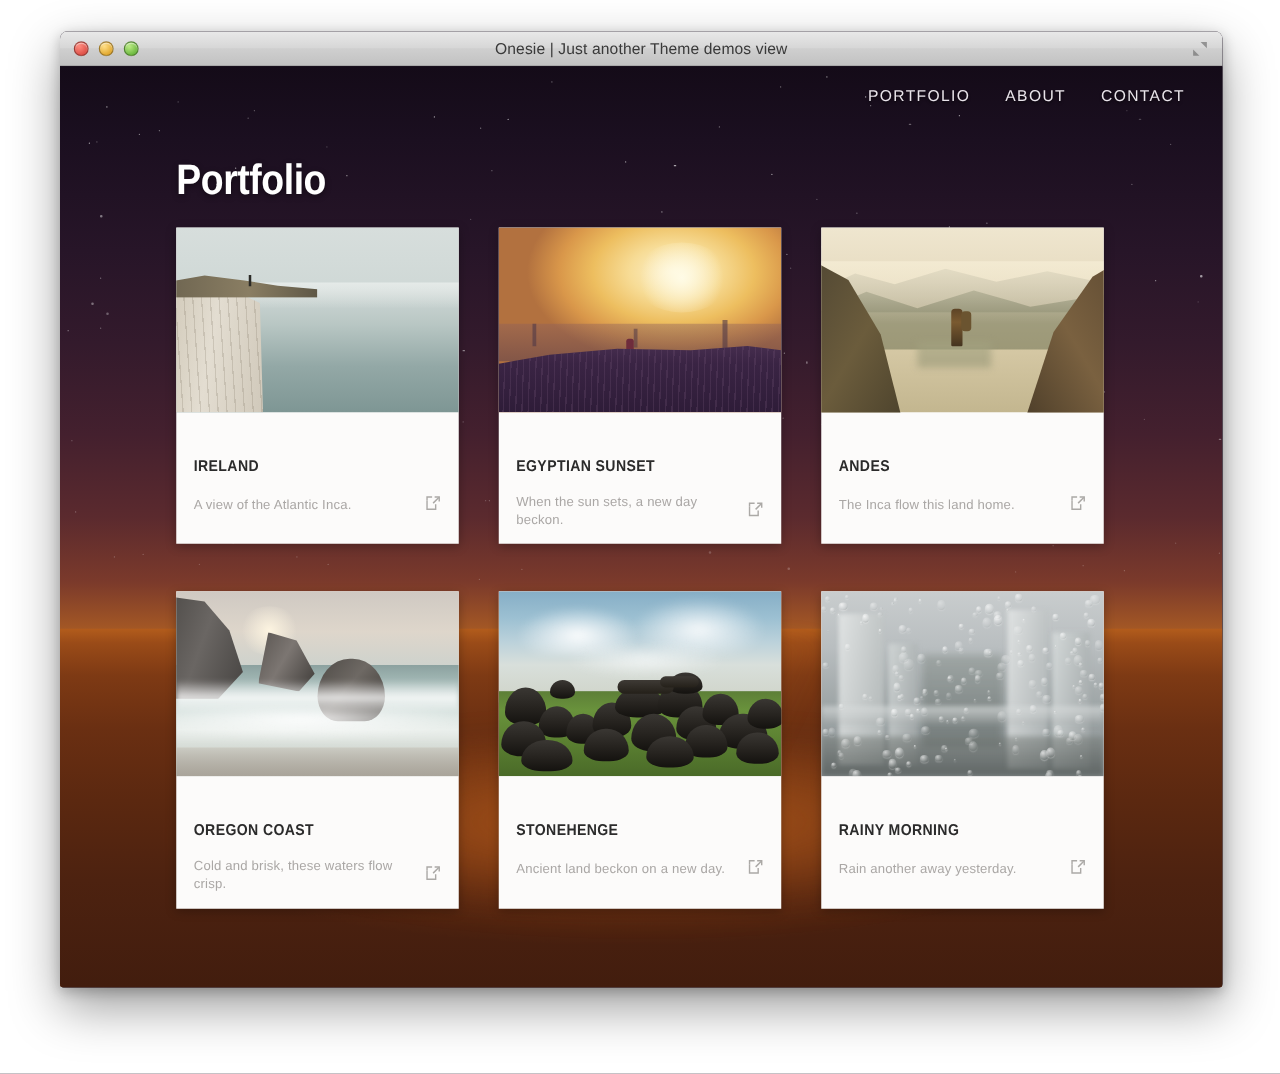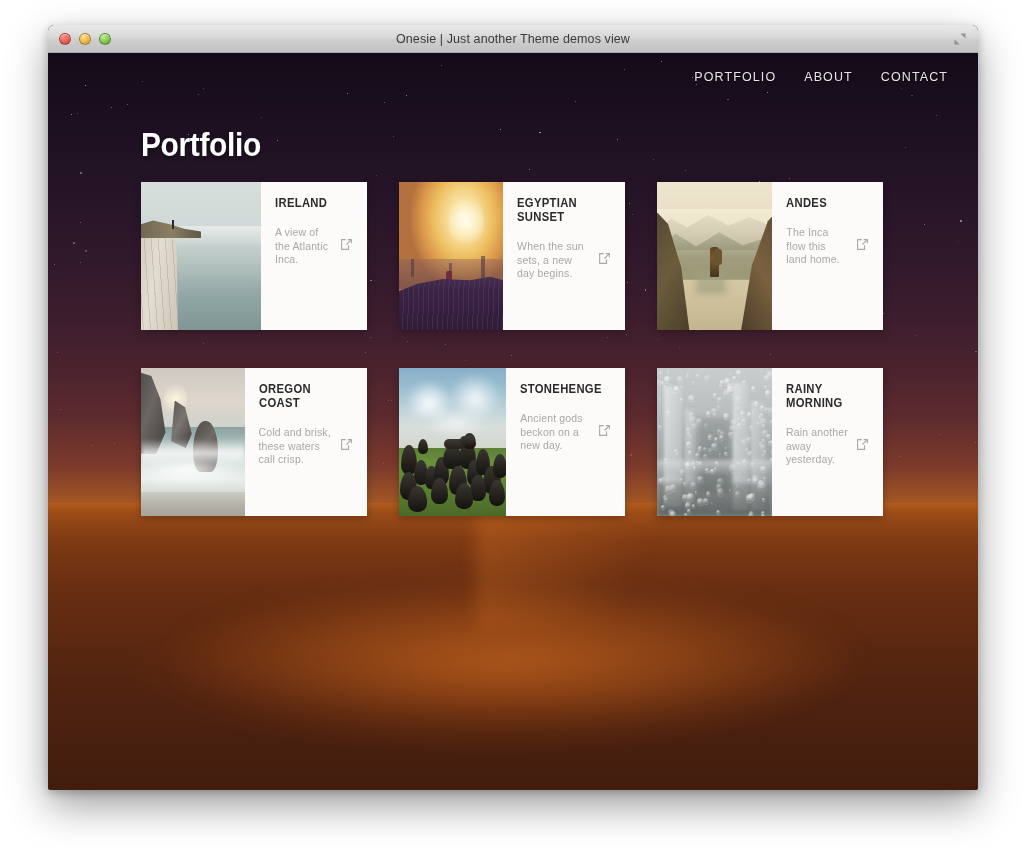--- a/index.html
+++ b/index.html
@@ -199,21 +199,22 @@
     column-gap: 32px;
     row-gap: 38px;
     width: 744px;
   }
 
   .card {
     background: #fcfbfa;
     box-shadow: 0 2px 8px rgba(0,0,0,0.28);
     cursor: pointer;
     display: flex;
-    flex-direction: row;
+    flex-direction: column;
+    gap: 22px;
   }
 
   .card-thumb {
     position: relative;
     width: 100%;
     height: 148px;
     overflow: hidden;
   }
 
   .card-body {
@@ -593,21 +594,21 @@
                 <div class="egy-t2"></div>
                 <div class="egy-t3"></div>
               <div class="egy-run"></div>
               <div class="egy-field"></div>
                 <div class="egy-grass"></div>
             </div>
           </div>
           <div class="card-body">
             <div class="card-title">EGYPTIAN SUNSET</div>
             <div class="card-foot">
-              <div class="card-desc">When the sun sets, a new day begins.</div>
+              <div class="card-desc">When the sun sets, a new day beckon.</div>
               <span class="link-icon">
                 <svg width="13" height="13" viewBox="0 0 16 16">
                   <path d="M2 5.5 L2 14 L10.5 14 L10.5 9" fill="none" stroke="#76736f" stroke-width="1.4"></path>
                   <path d="M2 5.5 L2 2 L7 2" fill="none" stroke="#76736f" stroke-width="1.4"></path>
                   <path d="M9.5 2 L14 2 L14 6.5" fill="none" stroke="#76736f" stroke-width="1.4"></path>
                   <path d="M8 8 L13.6 2.4" fill="none" stroke="#76736f" stroke-width="1.4"></path>
                 </svg>
               </span>
             </div>
           </div>
@@ -653,21 +654,21 @@
                 <div class="ore-rockM"></div>
                 <div class="ore-rockR"></div>
               <div class="ore-foam1"></div>
                 <div class="ore-foam2"></div>
               <div class="ore-sand"></div>
             </div>
           </div>
           <div class="card-body">
             <div class="card-title">OREGON COAST</div>
             <div class="card-foot">
-              <div class="card-desc">Cold and brisk, these waters call crisp.</div>
+              <div class="card-desc">Cold and brisk, these waters flow crisp.</div>
               <span class="link-icon">
                 <svg width="13" height="13" viewBox="0 0 16 16">
                   <path d="M2 5.5 L2 14 L10.5 14 L10.5 9" fill="none" stroke="#76736f" stroke-width="1.4"></path>
                   <path d="M2 5.5 L2 2 L7 2" fill="none" stroke="#76736f" stroke-width="1.4"></path>
                   <path d="M9.5 2 L14 2 L14 6.5" fill="none" stroke="#76736f" stroke-width="1.4"></path>
                   <path d="M8 8 L13.6 2.4" fill="none" stroke="#76736f" stroke-width="1.4"></path>
                 </svg>
               </span>
             </div>
           </div>
@@ -701,21 +702,21 @@
                 <div class="boulder" style="left: 84%; top: 76%; width: 15%; height: 17%;"></div>
                 <div class="boulder" style="left: 18%; top: 48%; width: 9%; height: 10%;"></div>
                 <div class="boulder" style="left: 60%; top: 44%; width: 12%; height: 11%;"></div>
                 <div class="lintel" style="left: 42%; top: 48%; width: 20%; height: 7%;"></div>
                 <div class="lintel" style="left: 57%; top: 46%; width: 14%; height: 6%;"></div>
               </div>
           </div>
           <div class="card-body">
             <div class="card-title">STONEHENGE</div>
             <div class="card-foot">
-              <div class="card-desc">Ancient gods beckon on a new day.</div>
+              <div class="card-desc">Ancient land beckon on a new day.</div>
               <span class="link-icon">
                 <svg width="13" height="13" viewBox="0 0 16 16">
                   <path d="M2 5.5 L2 14 L10.5 14 L10.5 9" fill="none" stroke="#76736f" stroke-width="1.4"></path>
                   <path d="M2 5.5 L2 2 L7 2" fill="none" stroke="#76736f" stroke-width="1.4"></path>
                   <path d="M9.5 2 L14 2 L14 6.5" fill="none" stroke="#76736f" stroke-width="1.4"></path>
                   <path d="M8 8 L13.6 2.4" fill="none" stroke="#76736f" stroke-width="1.4"></path>
                 </svg>
               </span>
             </div>
           </div>

